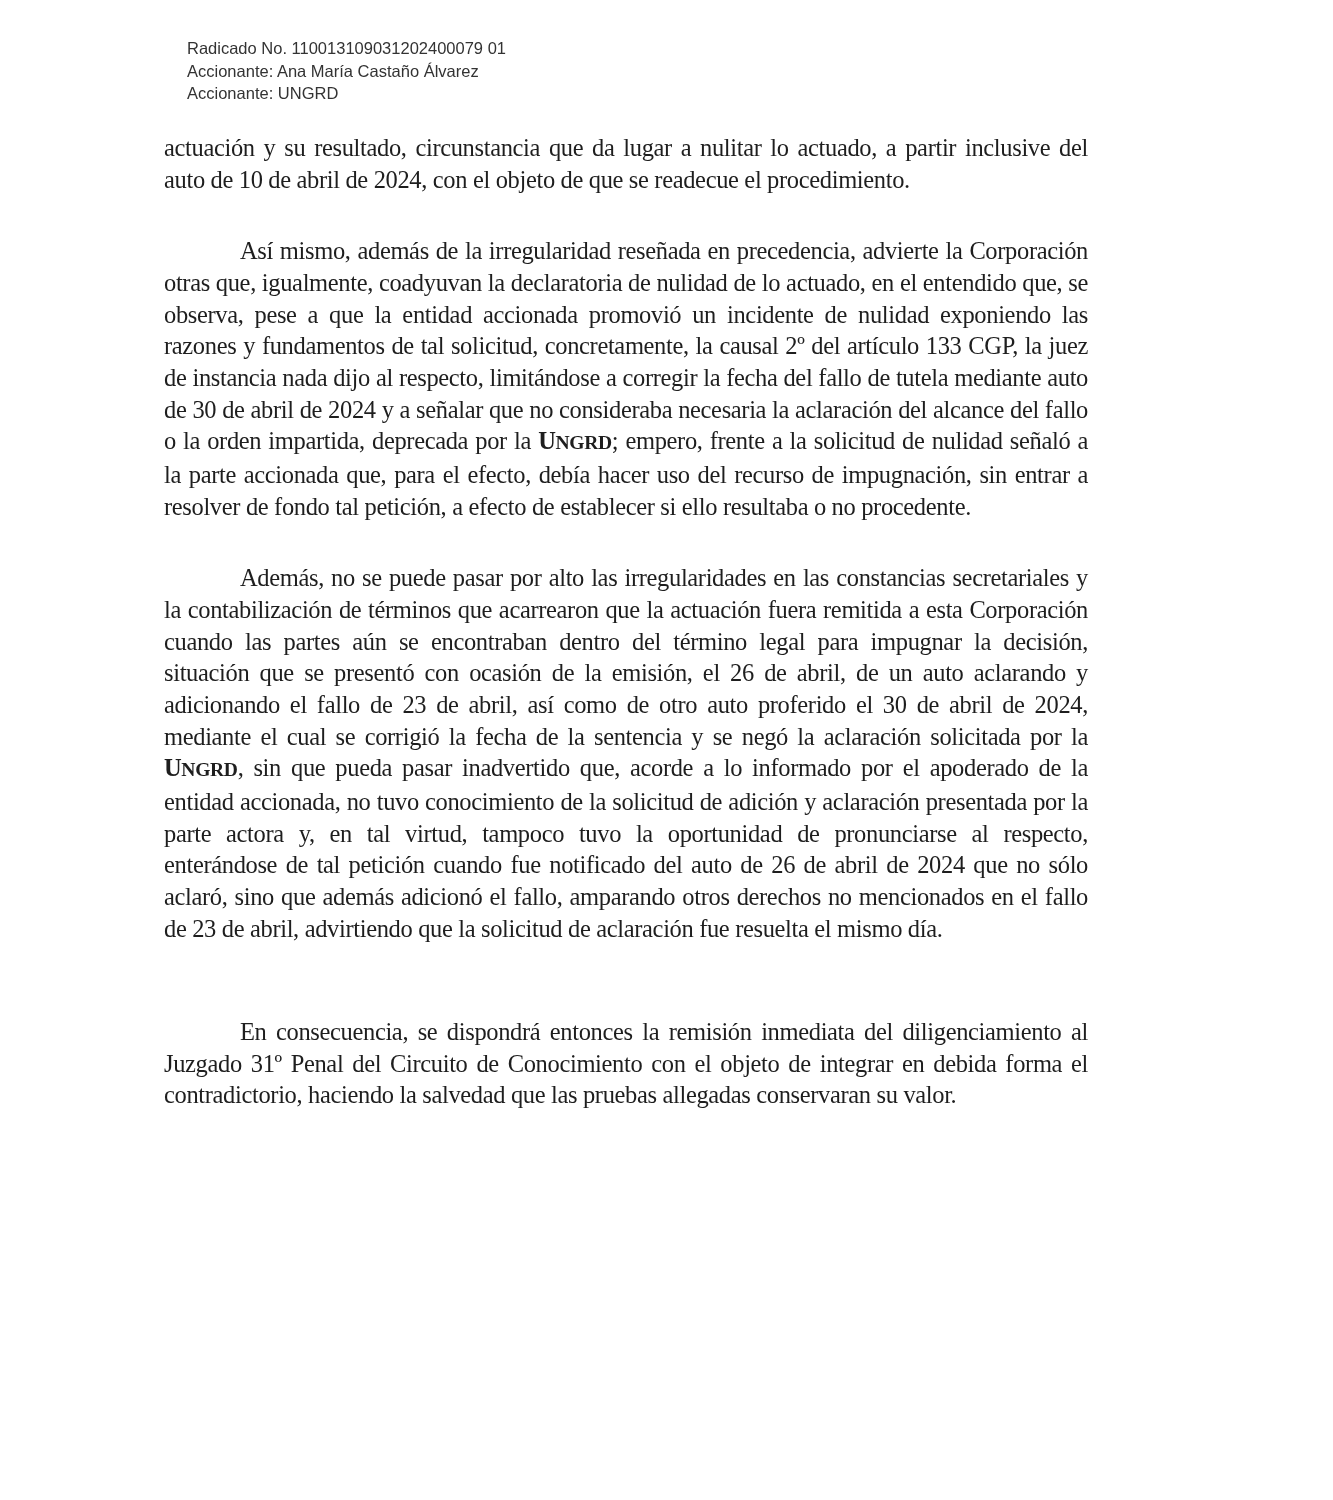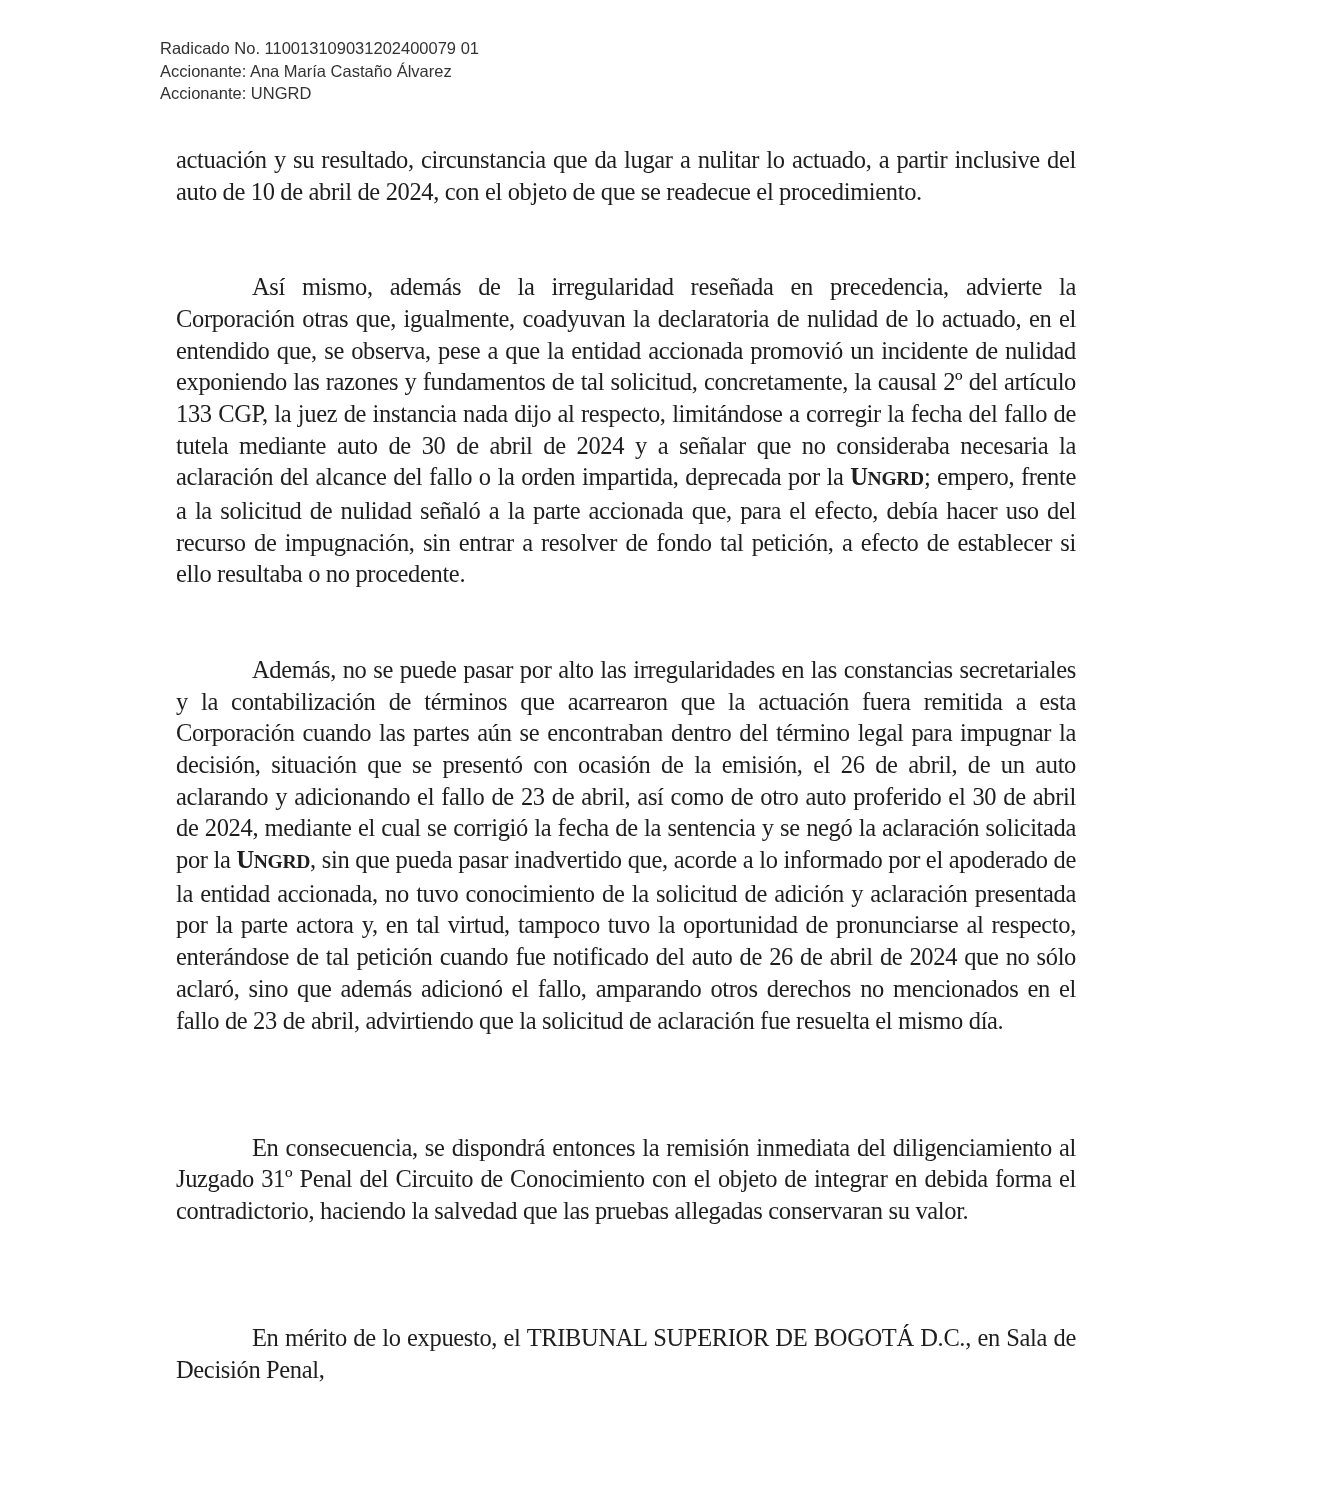--- a/index.html
+++ b/index.html
@@ -16,34 +16,34 @@
   }
   .header {
     position: absolute;
     left: 160px;
     top: 37px;
     font-family: "Liberation Sans", sans-serif;
     font-size: 16.5px;
     line-height: 22.5px;
     color: #333333;
   }
-  .header div { white-space: nowrap; }
+  .header div { white-space: nowrap; margin-left: 27px; }
   .body-text {
     position: absolute;
     left: 160px;
     top: 128px;
     width: 932px;
     font-family: "Liberation Serif", serif;
     font-size: 24.5px;
     line-height: 31.7px;
     color: #1e1e1e;
     letter-spacing: -0.35px;
   }
   .para {
-    margin: 16px;
+    margin: 4px;
     text-align: justify;
     text-align-last: left;
   }
   .para.indent { text-indent: 76px; }
   .gap { height: 31.7px; }
   .gap2 { height: 63.4px; }
   b, .b { font-weight: normal; }
   .sc {
     font-weight: bold;
   }
@@ -72,15 +72,14 @@
 
   <div class="gap"></div>
 
 
   <div class="gap"></div>
 
   <p class="para indent">En consecuencia, se dispondrá entonces la remisión inmediata del diligenciamiento al Juzgado 31º Penal del Circuito de Conocimiento con el objeto de integrar en debida forma el contradictorio, haciendo la salvedad que las pruebas allegadas conservaran su valor.</p>
 
   <div class="gap2"></div>
 
-  <p class="para indent"><span>En mérito de lo expuesto, el </span><b>TRIBUNAL SUPERIOR DE BOGOTÁ D.C.,</b><span> en Sala de Decisión Penal,</span></p>
 
 </div>
 
 </body></html>

